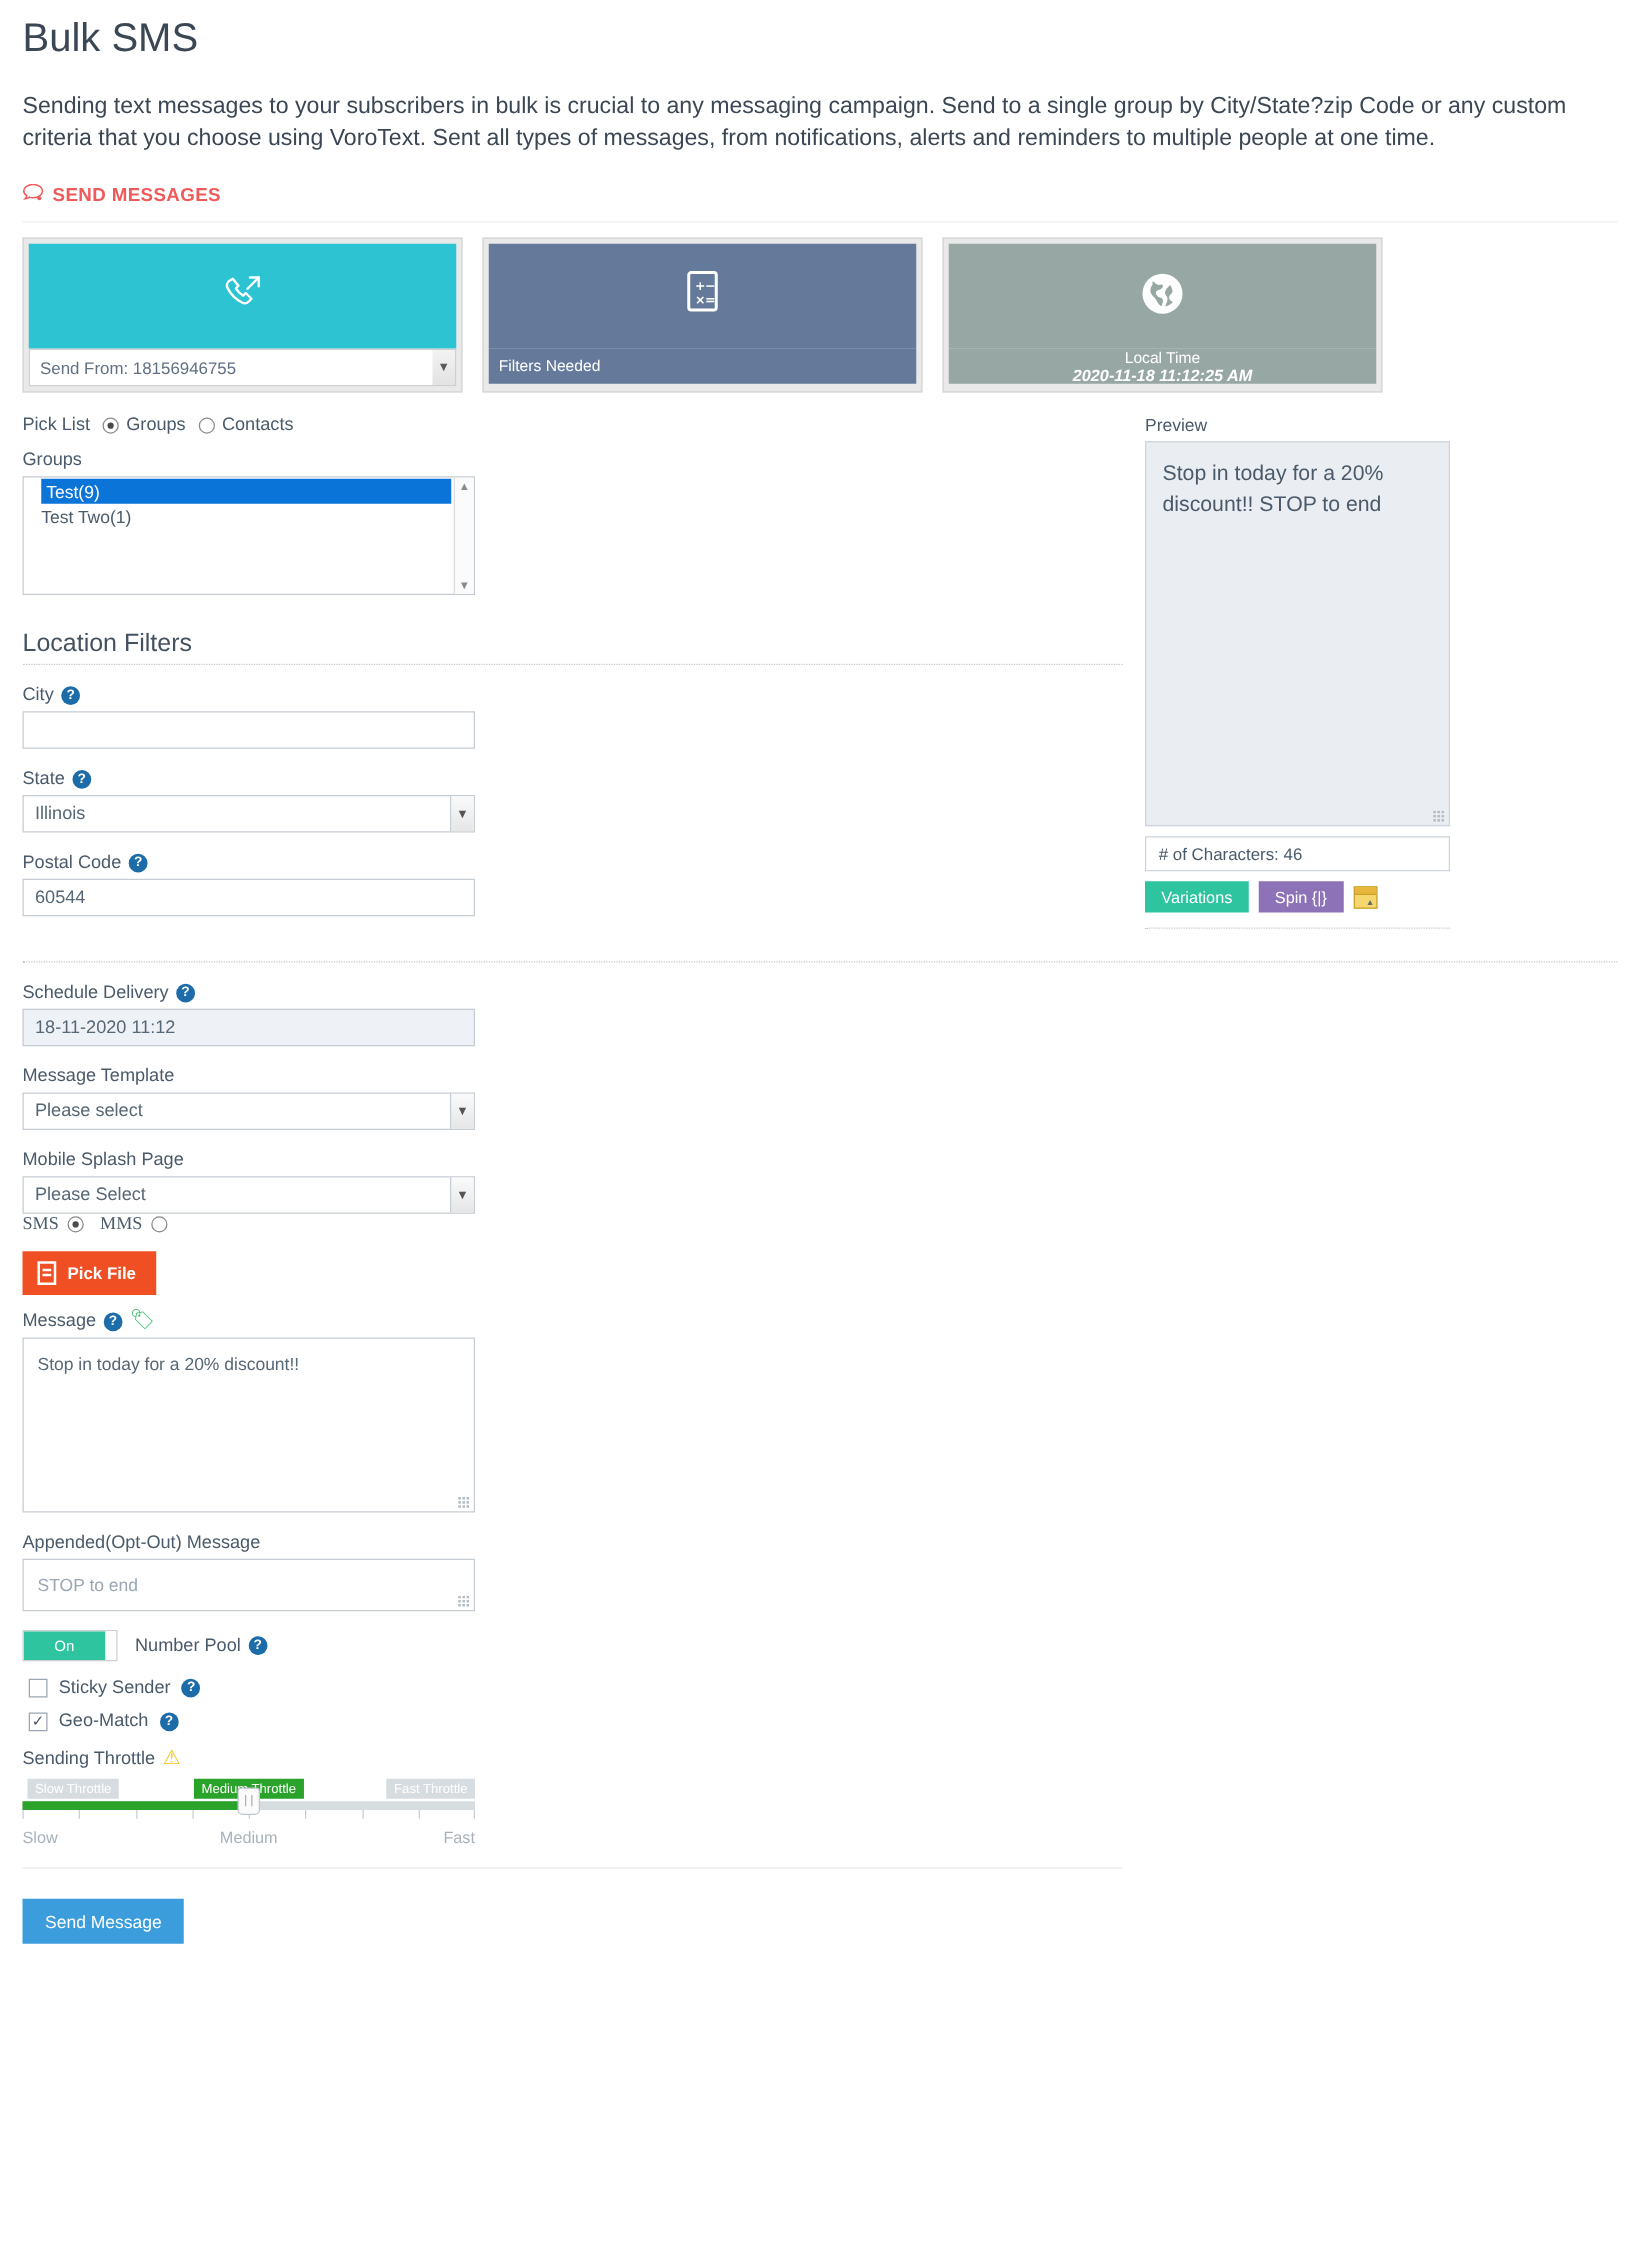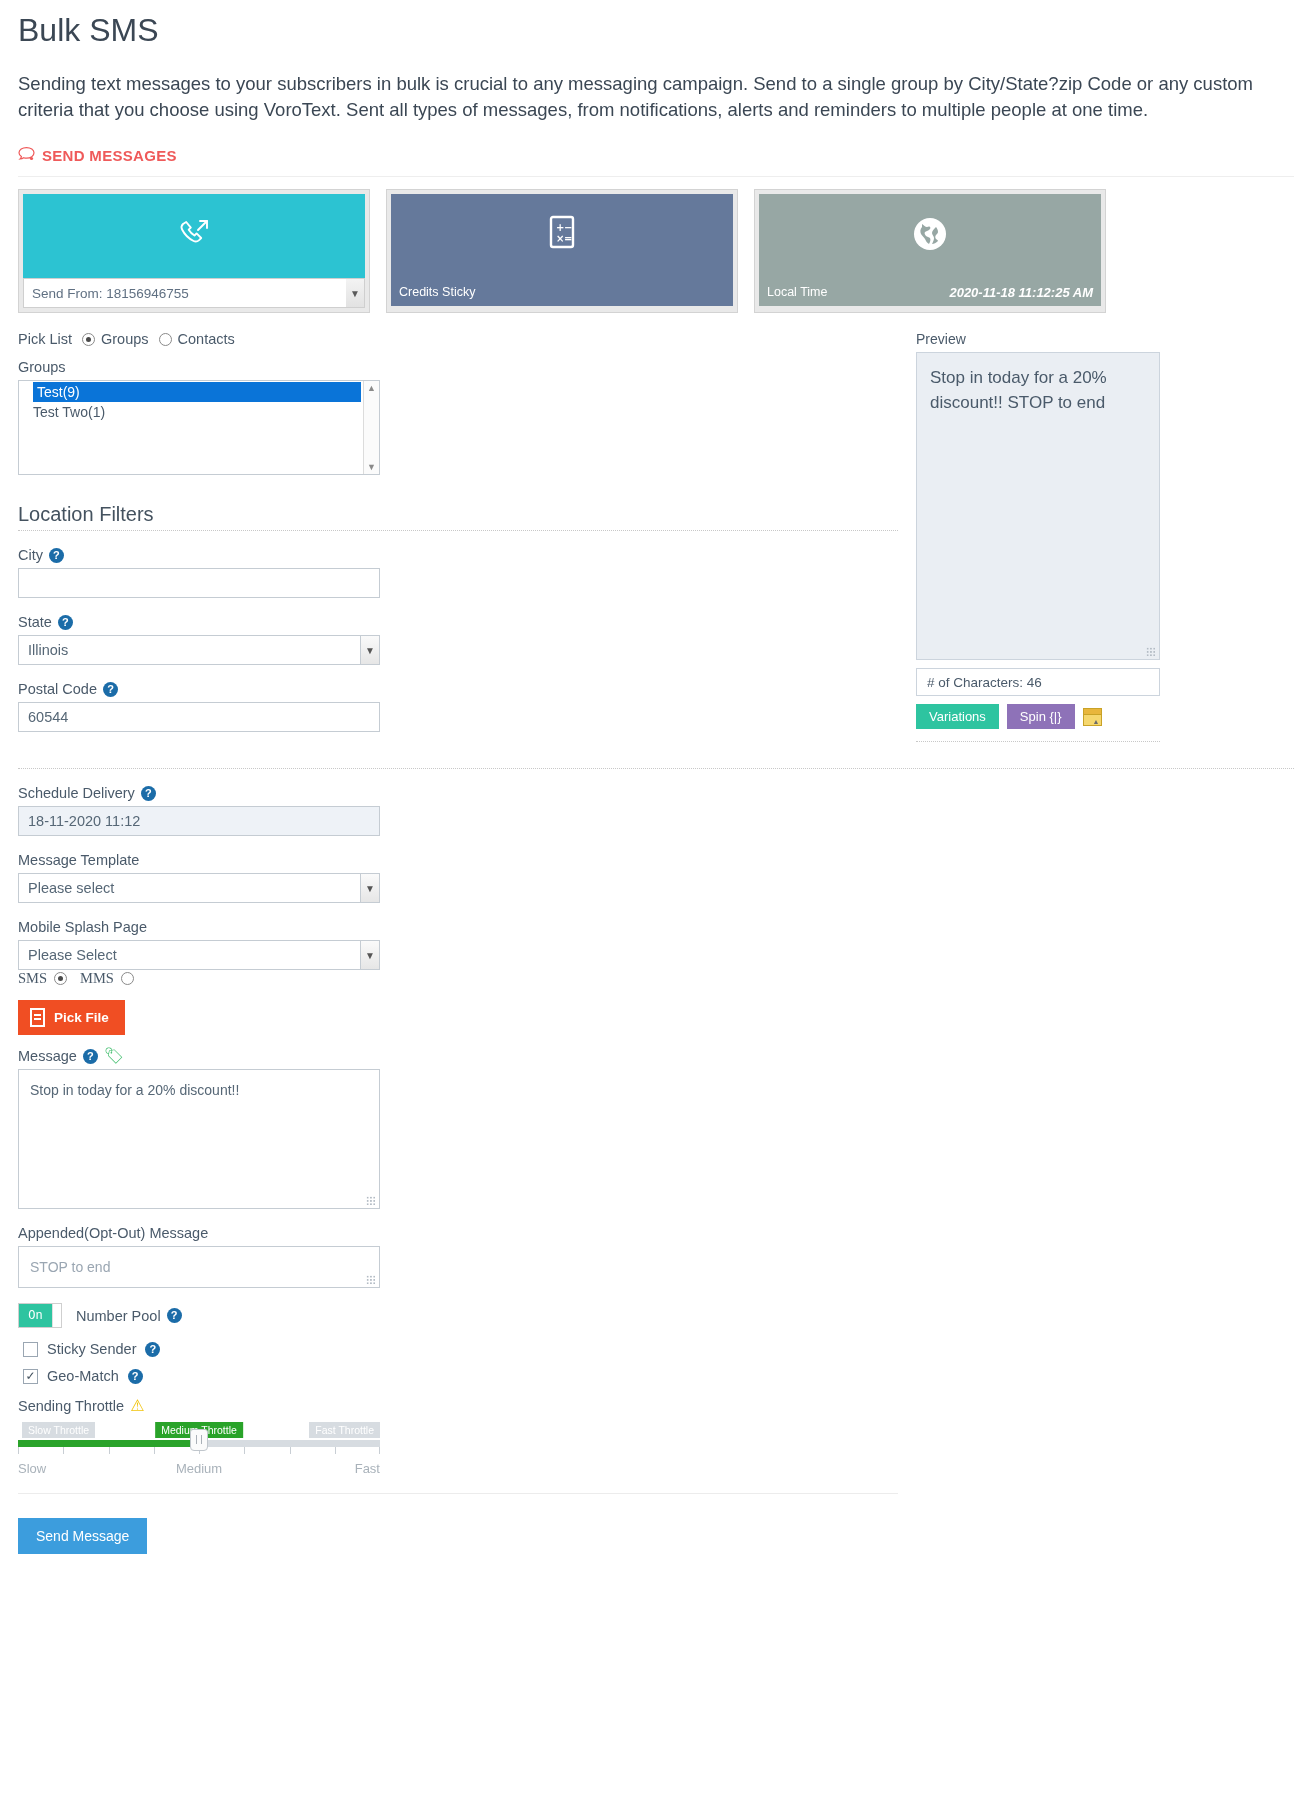--- a/index.html
+++ b/index.html
@@ -65,21 +65,21 @@
   .card-foot {
     height: 28px;
     display: flex;
     align-items: center;
     justify-content: space-between;
     padding: 0 8px;
     font-size: 12.5px;
     color: #ffffff;
   }
   .card-2 .card-foot { background: #65799b; }
-  .card-3 .card-foot { background: #97a7a4; }
+  .card-3 .card-foot { background: #97a7a4; flex-direction: column; }
   .card-3 .card-foot .val { font-weight: bold; font-size: 13px; font-style: italic; }
 
   
   .sendfrom-select {
     width: 100%;
     height: 30px;
     border: 1px solid #cfcfcf;
     background: #ffffff;
     font-size: 13.5px;
     color: #607082;
@@ -223,22 +223,22 @@
   .textarea-box {
     width: 362px; height: 140px; border: 1px solid #c5ccd3; background: #fff;
     font-size: 14px; color: #566776; padding: 10px 11px; position: relative;
     font-family: "Liberation Sans", sans-serif;
     line-height: 20px;
   }
   .textarea-small { height: 42px; }
   .textarea-box .ph { color: #9aa6b2; }
 
   .toggle {
-    display: inline-flex; width: 44px; height: 25px; border: 1px solid #cfcfcf; background: #fff;
-    align-items: stretch; overflow: hidden; font-family: Liberation Mono, monospace;
+    display: inline-flex; width: 76px; height: 25px; border: 1px solid #cfcfcf; background: #fff;
+    align-items: stretch; overflow: hidden;
   }
   .toggle .on {
     background: #2ec4a0; color: #fff; font-size: 12px; display:flex; align-items:center;
     justify-content:center; flex: 1 1 auto;
   }
   .toggle .knob { width: 9px; background: #fff; border-left: 1px solid #e0e0e0; }
 
   .chk {
     width: 15px; height: 15px; border: 1px solid #9aa6b2; background: #fff;
     display: inline-flex; align-items: center; justify-content: center;
@@ -328,21 +328,21 @@
           <svg width="40" height="44" viewBox="0 0 40 44" aria-hidden="true">
             <rect x="9" y="5" width="22" height="30" rx="2" fill="none" stroke="#ffffff" stroke-width="2.4"></rect>
             <text x="14" y="19" font-family="DejaVu Sans" font-size="10" fill="#ffffff" font-weight="bold">+</text>
             <text x="22" y="19" font-family="DejaVu Sans" font-size="10" fill="#ffffff" font-weight="bold">−</text>
             <text x="14" y="30" font-family="DejaVu Sans" font-size="10" fill="#ffffff" font-weight="bold">×</text>
             <text x="22" y="30" font-family="DejaVu Sans" font-size="10" fill="#ffffff" font-weight="bold">=</text>
           </svg>
         </span>
       </div>
       <div class="card-foot">
-        <span>Credits Sticky</span>
+        <span>Filters Needed</span>
         <span class="val"></span>
       </div>
     </div>
 
     <div class="card card-3">
       <div class="card-body">
         <span>
           <svg width="42" height="42" viewBox="0 0 42 42" aria-hidden="true">
             <circle cx="21" cy="21" r="16" fill="#ffffff"></circle>
             <path d="M13 11c2 1 3 3 5 3 1 0 2-1 3 0 1 1 0 2-1 3 -1 1-3 1-4 2 -1 1 0 3 1 4 1 1 3 1 4 2 1 2 0 4-1 6 -2-1-3-3-4-5 -1-2-3-3-4-5 -1-2-1-5 1-7 0-1 0-2 0-3z" fill="#97a7a4"></path>

